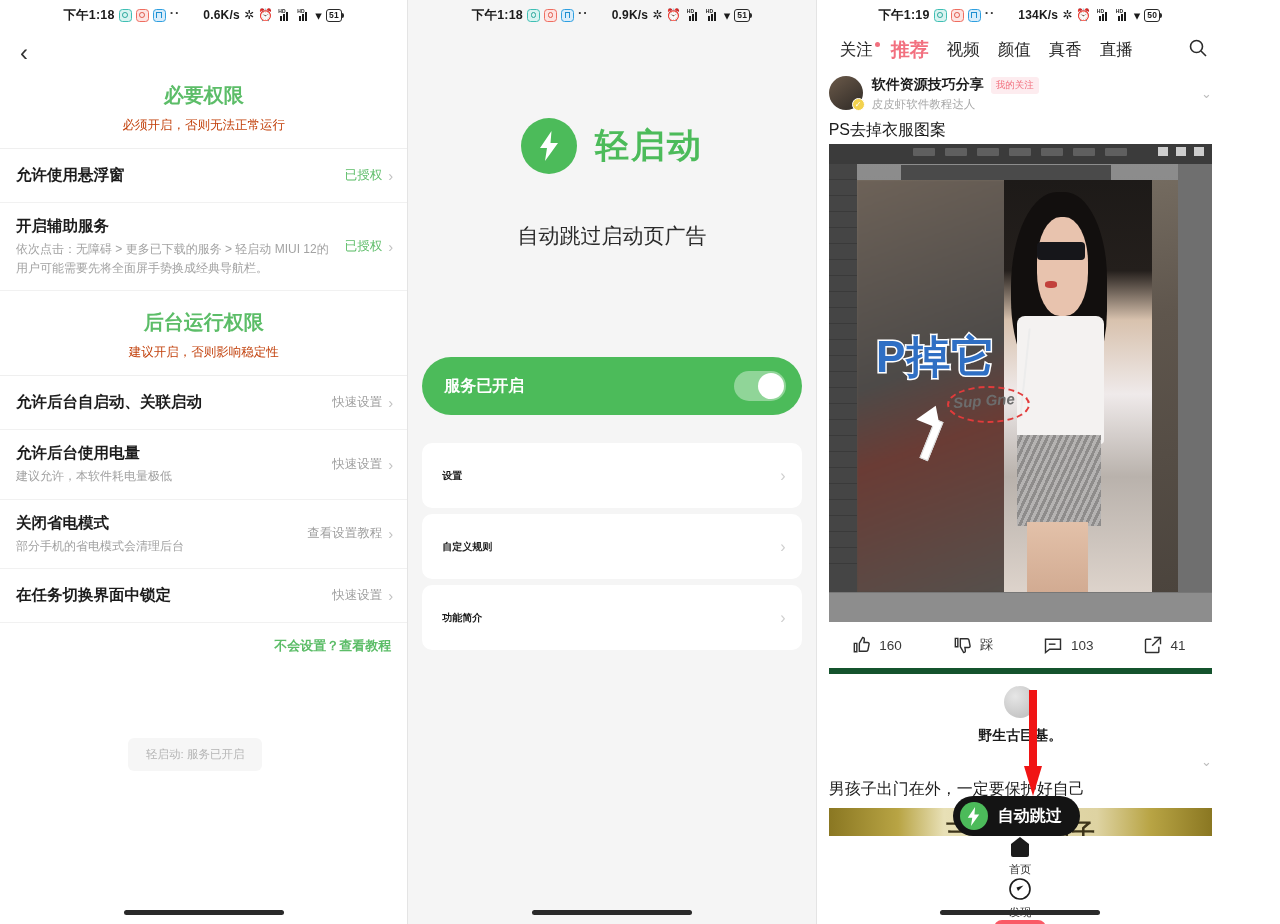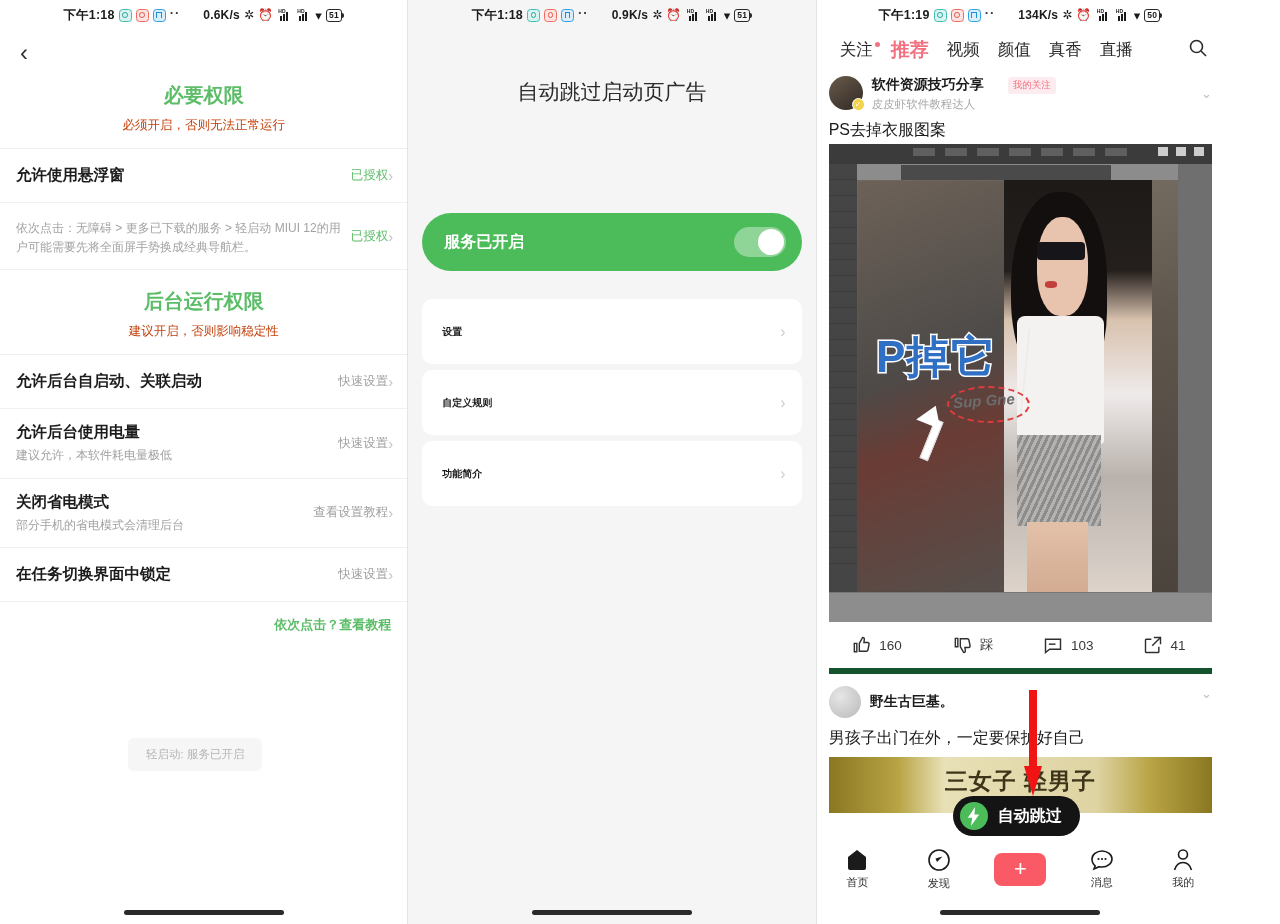--- a/index.html
+++ b/index.html
@@ -52,21 +52,21 @@
   .backbar { height: 46px; display: flex; align-items: center; padding-left: 20px; }
   .chev-back { font-size: 24px; color: #333; font-weight: 300; line-height: 1;}
   .sec-title { text-align: center; color: #5cbd68; font-size: 20px; font-weight: bold; margin-top: 6px;}
   .sec-sub { text-align: center; color: #c2410c; font-size: 12.5px; margin-top: 8px; }
   .plist { margin-top: 14px; border-top: 1px solid #efefef; }
   .prow { display: flex; align-items: center; padding: 13px 14px 13px 16px;
           border-bottom: 1px solid #f1f1f1; min-height: 54px; }
   .prow .txt { flex: 1; padding-right: 10px; }
   .prow .t1 { font-size: 15.5px; color: #1c1c1c; font-weight: bold; line-height: 1.35;}
   .prow .t2 { font-size: 12px; color: #a2a2a2; line-height: 1.55; margin-top: 3px; }
-  .prow .right { display: flex; align-items: flex-end; gap: 0; flex-shrink: 0;}
+  .prow .right { display: flex; align-items: flex-end; gap: 6px; flex-shrink: 0;}
   .prow .act { font-size: 12.5px; }
   .act.green { color: #5cbd68; }
   .act.grey { color: #9f9f9f; }
   .chev { color: #c2c2c2; font-size: 15px; font-weight: 300; }
   .tail { display: flex; justify-content: flex-end; padding: 14px 16px 0 0; }
   .tutor { color: #5cbd68; font-size: 13px; font-weight: bold; }
   .toast { position: absolute; left: 128px; top: 738px; background: #f6f6f6;
            color: #b4b4b4; font-size: 11.5px; padding: 9px 18px; border-radius: 6px; }
 
   
@@ -97,21 +97,21 @@
                  border-radius: 50%; background: #f2707f; }
   .searchico { margin-left: auto; margin-right: 6px; }
   .poster { display:flex; align-items:flex-start; padding: 6px 12px 0 12px; gap: 9px; }
   .avatar { width: 34px; height: 34px; border-radius: 50%; flex-shrink: 0; position: relative;
             background: linear-gradient(145deg,#6b5a4a,#2f2a26); overflow: visible; }
   .avatar .vbadge { position:absolute; right: -2px; bottom: -1px; width: 13px; height: 13px;
                     border-radius: 50%; background: #f3d24e; border: 1.5px solid #fff;
                     display:flex;align-items:center;justify-content:center; }
   .avatar .vbadge span { color:#fff; font-size: 8px; line-height: 8px;}
   .pmeta { flex: 1; min-width: 0; }
-  .pname-row { display:flex; align-items:center; gap: 24px; }
+  .pname-row { display:flex; align-items:center; gap: 7px; }
   .pname { font-size: 14px; font-weight: bold; color: #1b1b1b; }
   .pbadge { background: #fdecef; color: #f2707f; font-size: 9.5px; padding: 2px 5px; border-radius: 3px;}
   .pdesc { font-size: 11.5px; color: #a9a9a9; margin-top: 3px; }
   .pchev { color: #bdbdbd; font-size: 13px; align-self: flex-start; padding-top: 10px;}
   .ptitle { font-size: 16px; color: #1b1b1b; padding: 8px 12px 3px 12px; }
   .media { position: relative; height: 478px; margin: 0 12px; background: #6e6e6e; overflow:hidden;}
   .ps-chrome { position:absolute; inset:0; background: linear-gradient(#8d8d8d,#7c7c7c); }
   .ps-top { position:absolute; top:0; left:0; right:0; height: 20px; background: #3b3b3b; }
   .ps-menu { position:absolute; top:4px; left: 84px; display:flex; gap: 10px; }
   .ps-menu i { display:block; width: 22px; height: 8px; background: #5f5f5f; border-radius: 1px;}
@@ -156,42 +156,42 @@
                     border-left: 13px solid transparent; border-right: 13px solid transparent;
                     border-bottom: 20px solid #fff; transform: rotate(22deg);}
   .earbud { position:absolute; left: 52%; top: 36%; width: 2px; height: 22%;
             background: #ececec; border-radius: 2px; transform: rotate(6deg); }
 
   .actions { display:flex; align-items:center; height: 52px; margin: 0 12px;
              border-bottom: 6px solid #14532d; }
   .act-item { flex:1; display:flex; align-items:center; justify-content: center; gap: 8px;
               font-size: 13.5px; color: #3a3a3a; }
   .act-item svg { display:block; }
-  .poster2 { display:flex; align-items:center; padding: 12px 12px 0 12px; gap: 9px; }
+  .poster2 { display:flex; align-items:center; padding: 12px 12px 0 12px; gap: 9px; flex-direction: column; }
   .avatar2 { width: 32px; height: 32px; border-radius: 50%;
              background: radial-gradient(circle at 35% 32%, #e6e6e6, #b9b9b9); flex-shrink:0;}
   .ptitle2 { font-size: 16px; color: #1b1b1b; padding: 10px 12px 8px 12px; }
   .banner { margin: 0 12px; height: 56px; background: linear-gradient(90deg,#8a7722 0%,#b8a444 18%,#e8e0b6 30%,#ded3a2 70%,#b8a444 84%,#8a7722 100%);
             position: relative; overflow:hidden; }
   .banner .btxt { position:absolute; left: 0; right: 0; top: 9px; text-align:center;
                   font-size: 23px; font-weight: bold; color: #3d3419; letter-spacing: 1px;
                   white-space: nowrap; }
   .redarrow { position:absolute; left: 207px; top: 690px; width: 18px; height: 108px; z-index: 5;}
   .redarrow .shaft { position:absolute; left: 5px; top: 0; width: 8px; height: 82px; background: #f01414;}
   .redarrow .head { position:absolute; left: 0; top: 76px; width: 0; height: 0;
                     border-left: 9px solid transparent; border-right: 9px solid transparent;
                     border-top: 30px solid #f01414; }
   .floatpill { position:absolute; left: 136px; top: 796px; height: 40px; background: #141414;
                border-radius: 20px; display:flex; align-items:center; gap: 10px;
                padding: 0 18px 0 7px; z-index: 6; }
   .floatpill .ficon { width: 28px; height: 28px; border-radius: 50%; background: #4cbb5a;
                       display:flex; align-items:center; justify-content:center; }
   .floatpill .flbl { color: #fff; font-size: 16px; font-weight: bold; }
   .bottomnav { position:absolute; left:0; right:0; bottom: 22px; height: 66px; background: #fff;
-               display:flex; align-items:center; }
+               display:flex; align-items:center;flex-direction:column; }
   .nav-item { flex:1; display:flex; flex-direction: column; align-items:center; gap: 4px; }
   .nav-item .nlbl { font-size: 11px; color: #2e2e2e; }
   .plusbtn { width: 52px; height: 33px; border-radius: 8px; background: #fa5a66;
              display:flex; align-items:center; justify-content:center; color:#fff;
              font-size: 22px; font-weight: 300; line-height: 1;}
   .gesture { position:absolute; left: 50%; transform: translateX(-50%); bottom: 9px;
              width: 160px; height: 5px; background: #2a2a2a; border-radius: 3px; }
 </style>
 </head>
 <body>
@@ -251,20 +251,21 @@
         <div class="txt">
           <div class="t1">允许使用悬浮窗</div>
         </div>
         <div class="right">
           <span class="act green">已授权</span>
           <span class="chev">›</span>
         </div>
       </div>
       <div class="prow">
         <div class="txt">
+          <div class="t1">开启辅助服务</div>
           <div class="t2">依次点击：无障碍 &gt; 更多已下载的服务 &gt; 轻启动 MIUI 12的用户可能需要先将全面屏手势换成经典导航栏。</div>
         </div>
         <div class="right">
           <span class="act green">已授权</span>
           <span class="chev">›</span>
         </div>
       </div>
     </div>
 
     <div class="sec-title" style="margin-top:18px">后台运行权限</div>
@@ -305,21 +306,21 @@
           <div class="t1">在任务切换界面中锁定</div>
         </div>
         <div class="right">
           <span class="act grey">快速设置</span>
           <span class="chev">›</span>
         </div>
       </div>
     </div>
 
     <div class="tail">
-      <span class="tutor">依次点击？查看教程</span>
+      <span class="tutor">不会设置？查看教程</span>
     </div>
 
     <div class="toast">轻启动: 服务已开启</div>
     <div class="gesture"></div>
   </div>
 
   <div class="phone p2">
     <div class="statusbar">
       <div class="sb-left">
         <span class="sb-time">下午1:18</span>
@@ -353,20 +354,28 @@
             <b></b>
           </span>
         <span class="wifi">▾</span>
         <span class="batt">
           <span class="shell">51</span>
           <span class="tip"></span>
         </span>
       </div>
     </div>
 
+    <div class="brandwrap">
+      <div class="blogo">
+        <svg class="bolt" viewBox="0 0 22 30">
+          <path d="M13.5 0 L2 17 H9 L7 30 L20 12 H12.5 Z" fill="#ffffff"></path>
+        </svg>
+      </div>
+      <div class="bname">轻启动</div>
+    </div>
 
     <div class="tagline">自动跳过启动页广告</div>
 
     <div class="bigswitch">
       <span class="lbl">服务已开启</span>
       <span class="knob"></span>
     </div>
 
     <div class="cards">
       <div class="card">

